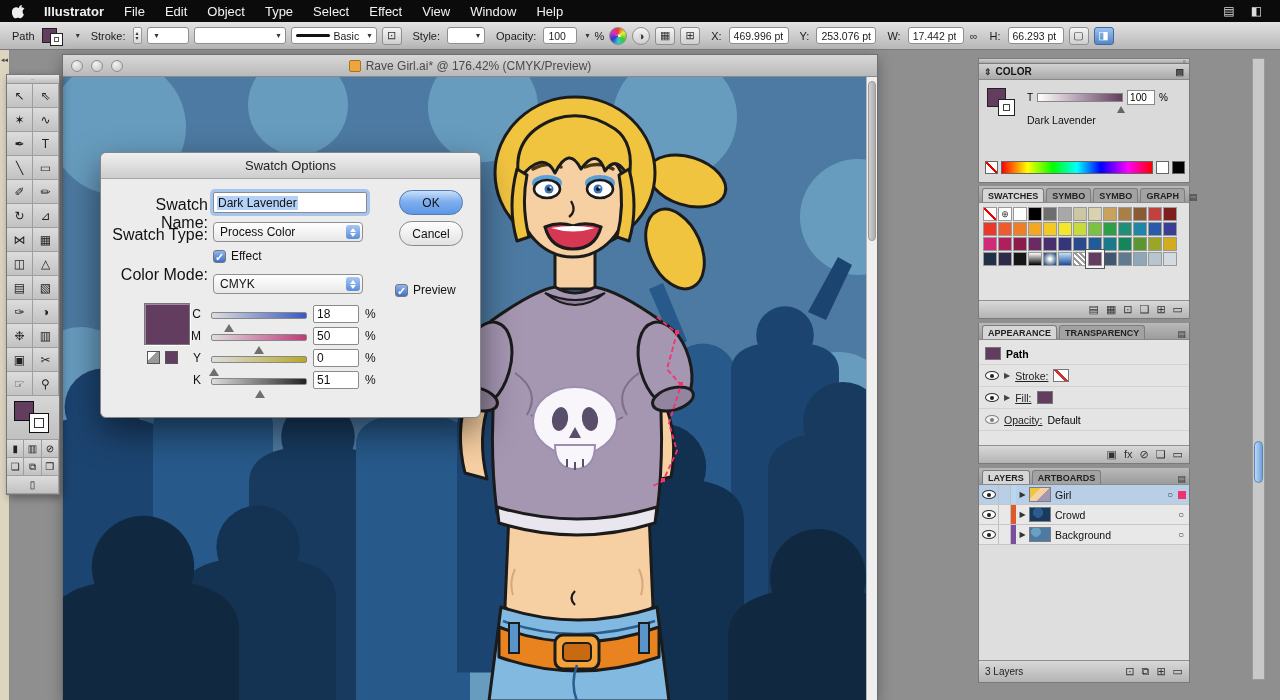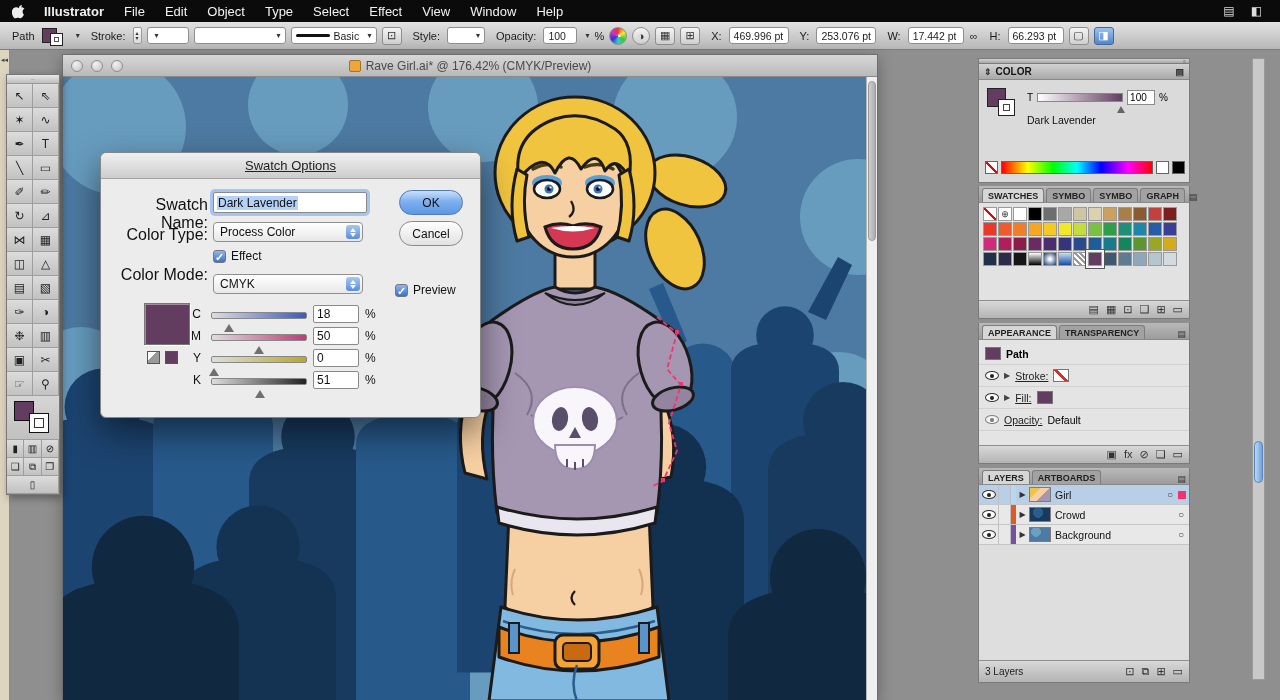--- a/index.html
+++ b/index.html
@@ -78,21 +78,21 @@
     border-left:1px solid #b5b5b5; }
   .doc-vscroll .thumb { position:absolute; left:1px; top:4px; width:8px; height:160px;
     background:linear-gradient(90deg,#cfcfcf,#aeaeae); border-radius:4px; border:1px solid #9a9a9a; }
   svg .ol { stroke:#1b1b1b; stroke-width:3; stroke-linejoin:round; }
 
   
   .dialog { position:absolute; left:100px; top:152px; width:381px; height:266px; background:#ececec;
     border:1px solid #858585; border-radius:6px; box-shadow:0 14px 34px rgba(0,0,0,.5); font-size:12px; color:#111; }
   .dlg-title { height:26px; background:linear-gradient(#f0f0f0,#cdcdcd); border-bottom:1px solid #a5a5a5;
     border-radius:6px 6px 0 0; display:flex; align-items:center; justify-content:center;
-    font-size:13px; color:#222;text-decoration:underline; }
+    font-size:13px; color:#222; }
   .dlg-label { position:absolute; text-align:right; font-size:16px; color:#111; }
   .txtfield { position:absolute; background:#fff; border:1px solid #8a8a8a; border-radius:2px;
     display:flex; align-items:center; padding:0 3px; font-size:12px;
     box-shadow:0 0 0 3px rgba(110,165,240,.55); }
   .txtfield .sel { background:#b4d2f8; padding:0 1px; }
   .aquabtn { position:absolute; height:25px; border-radius:13px; display:flex; align-items:center;
     justify-content:center; font-size:12px; border:1px solid #8a8a8a;
     background:linear-gradient(#fefefe,#e2e2e2); color:#111; }
   .aquabtn.primary { background:linear-gradient(#c9e0fa,#7fb0ef 45%,#5c97e6); border-color:#5579b5; }
   .popup { position:absolute; height:20px; background:linear-gradient(#ffffff,#e8e8e8);
@@ -464,21 +464,21 @@
   <div class="dialog">
     <div class="dlg-title">Swatch Options</div>
 
     <div class="dlg-label" style="left:10px; top:43px; width:97px;">Swatch Name:</div>
     <div class="txtfield" style="left:112px; top:39px; width:154px; height:21px;">
       <span class="sel">Dark Lavender</span>
     </div>
     <div class="aquabtn primary" style="left:298px; top:37px; width:64px;">OK</div>
     <div class="aquabtn" style="left:298px; top:68px; width:64px;">Cancel</div>
 
-    <div class="dlg-label" style="left:10px; top:73px; width:97px;">Color Type:</div>
+    <div class="dlg-label" style="left:10px; top:73px; width:97px;">Swatch Type:</div>
     <div class="popup" style="left:112px; top:69px; width:150px;">
       <span>Process Color</span>
       <span class="popup-btn">
           <i class="pt-up"></i>
           <i class="pt-dn"></i>
         </span>
     </div>
 
     <div class="cb" style="left:112px; top:96px;">
       <span class="cbbox">✓</span>

